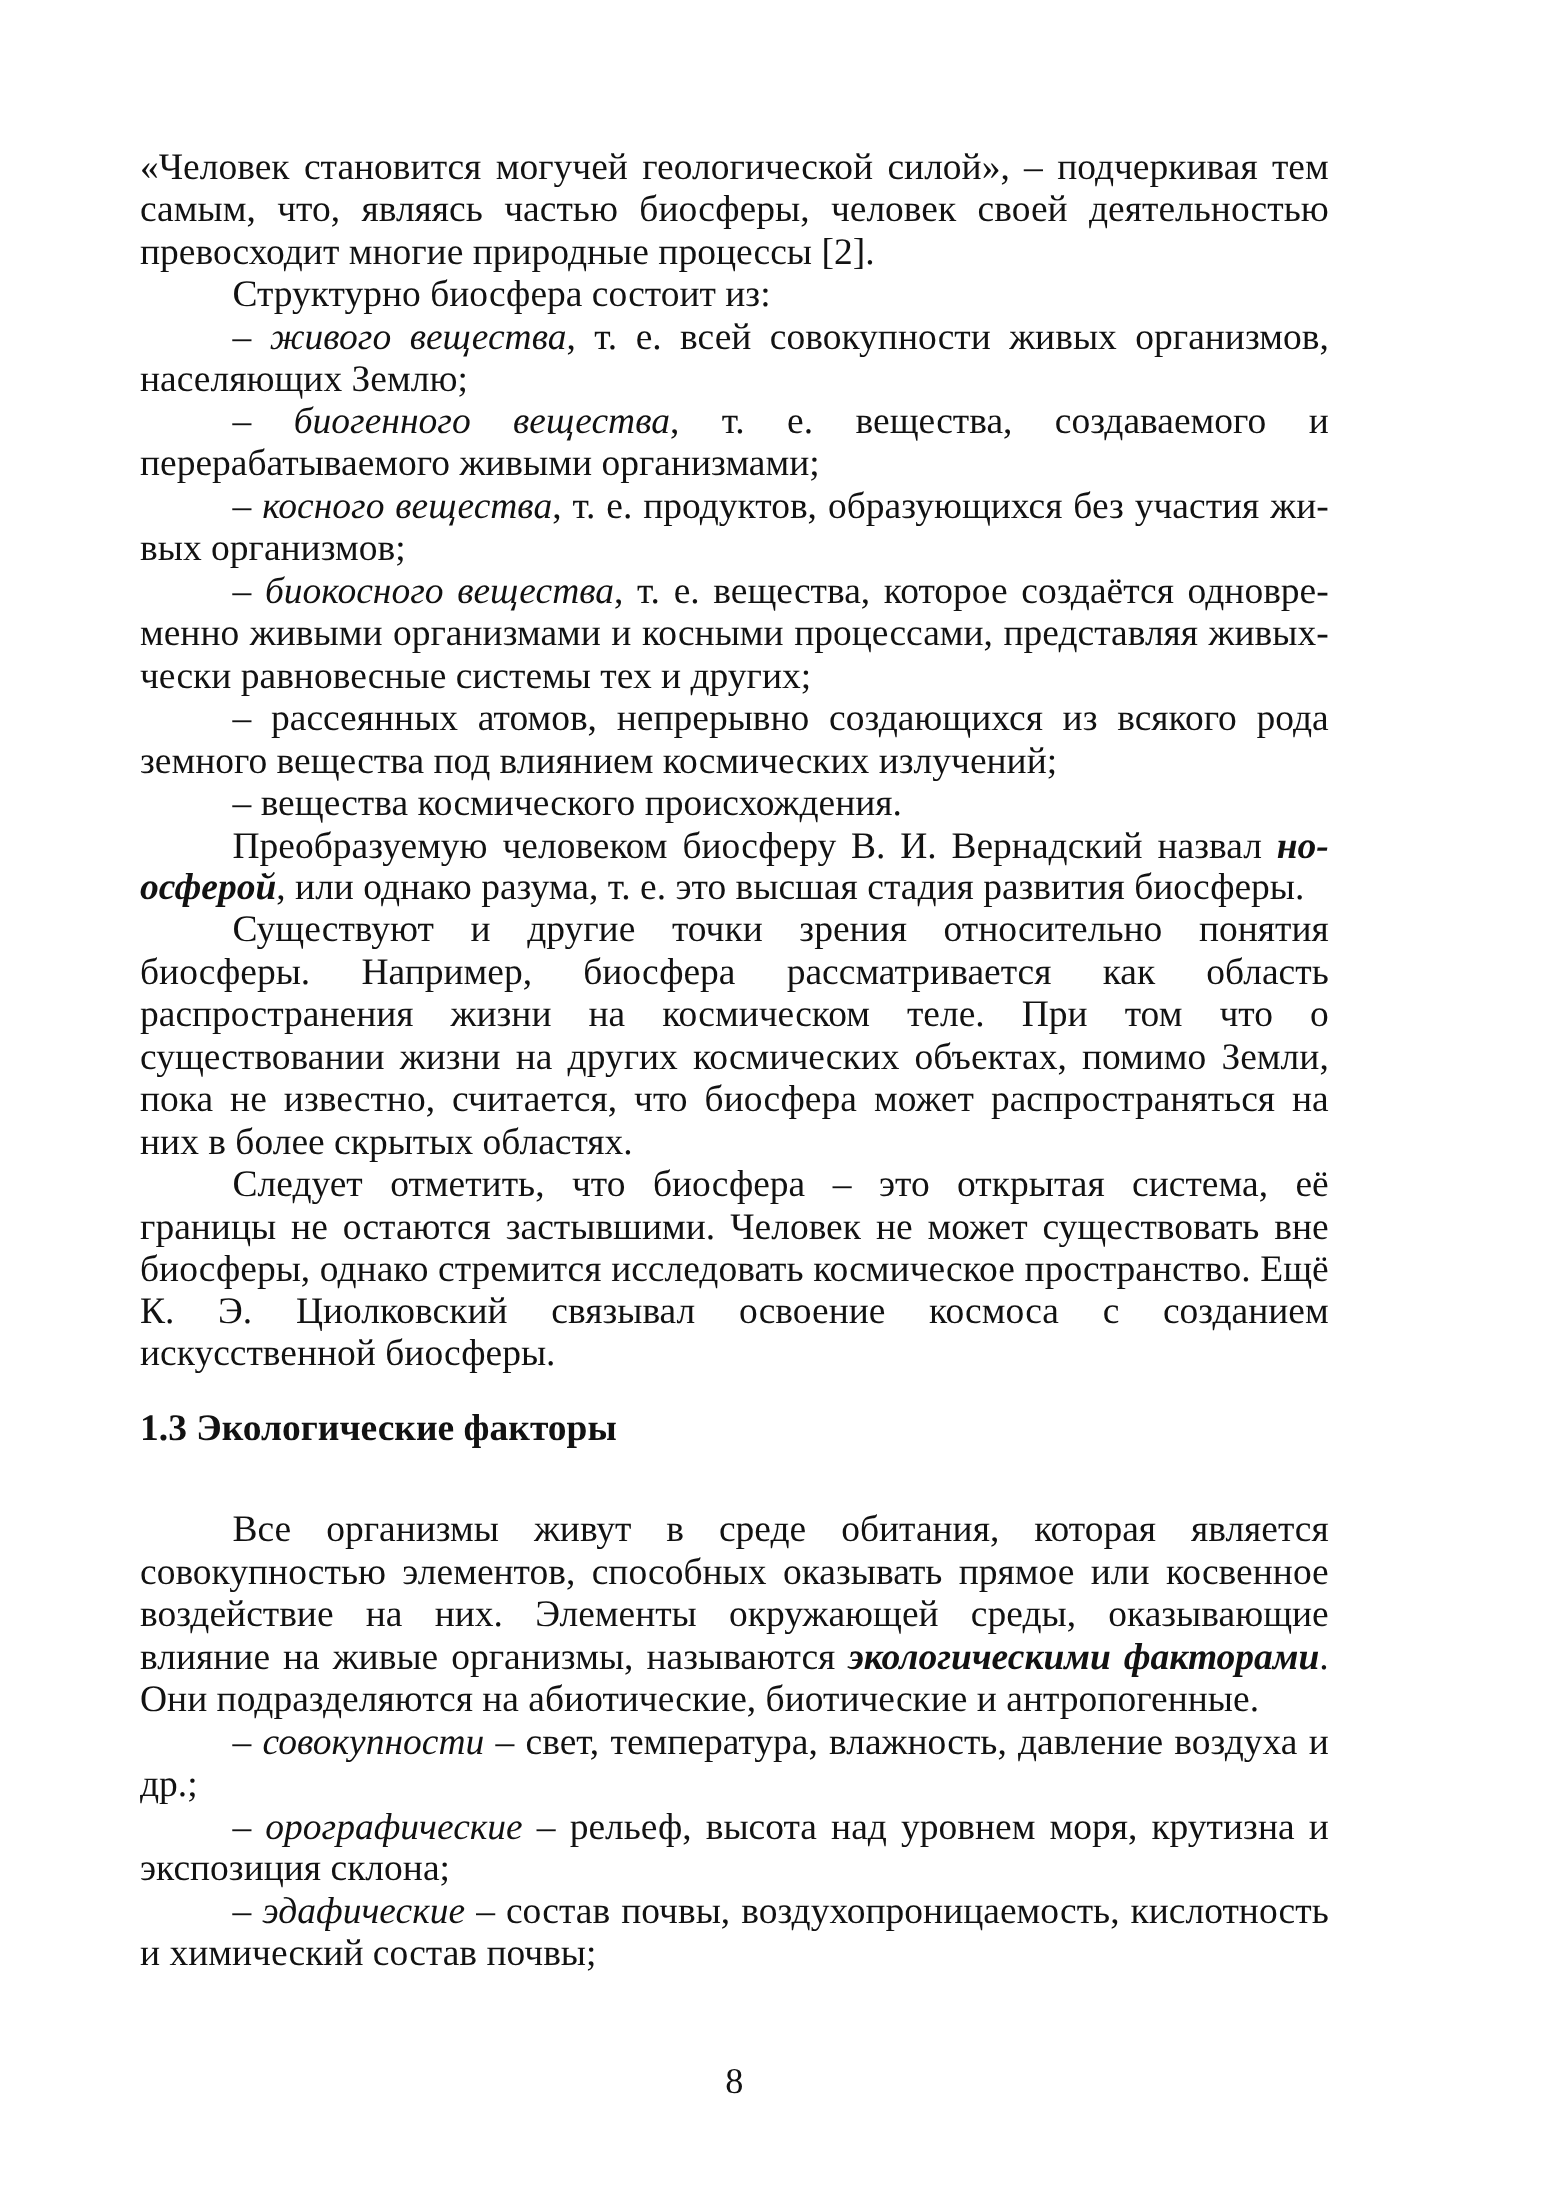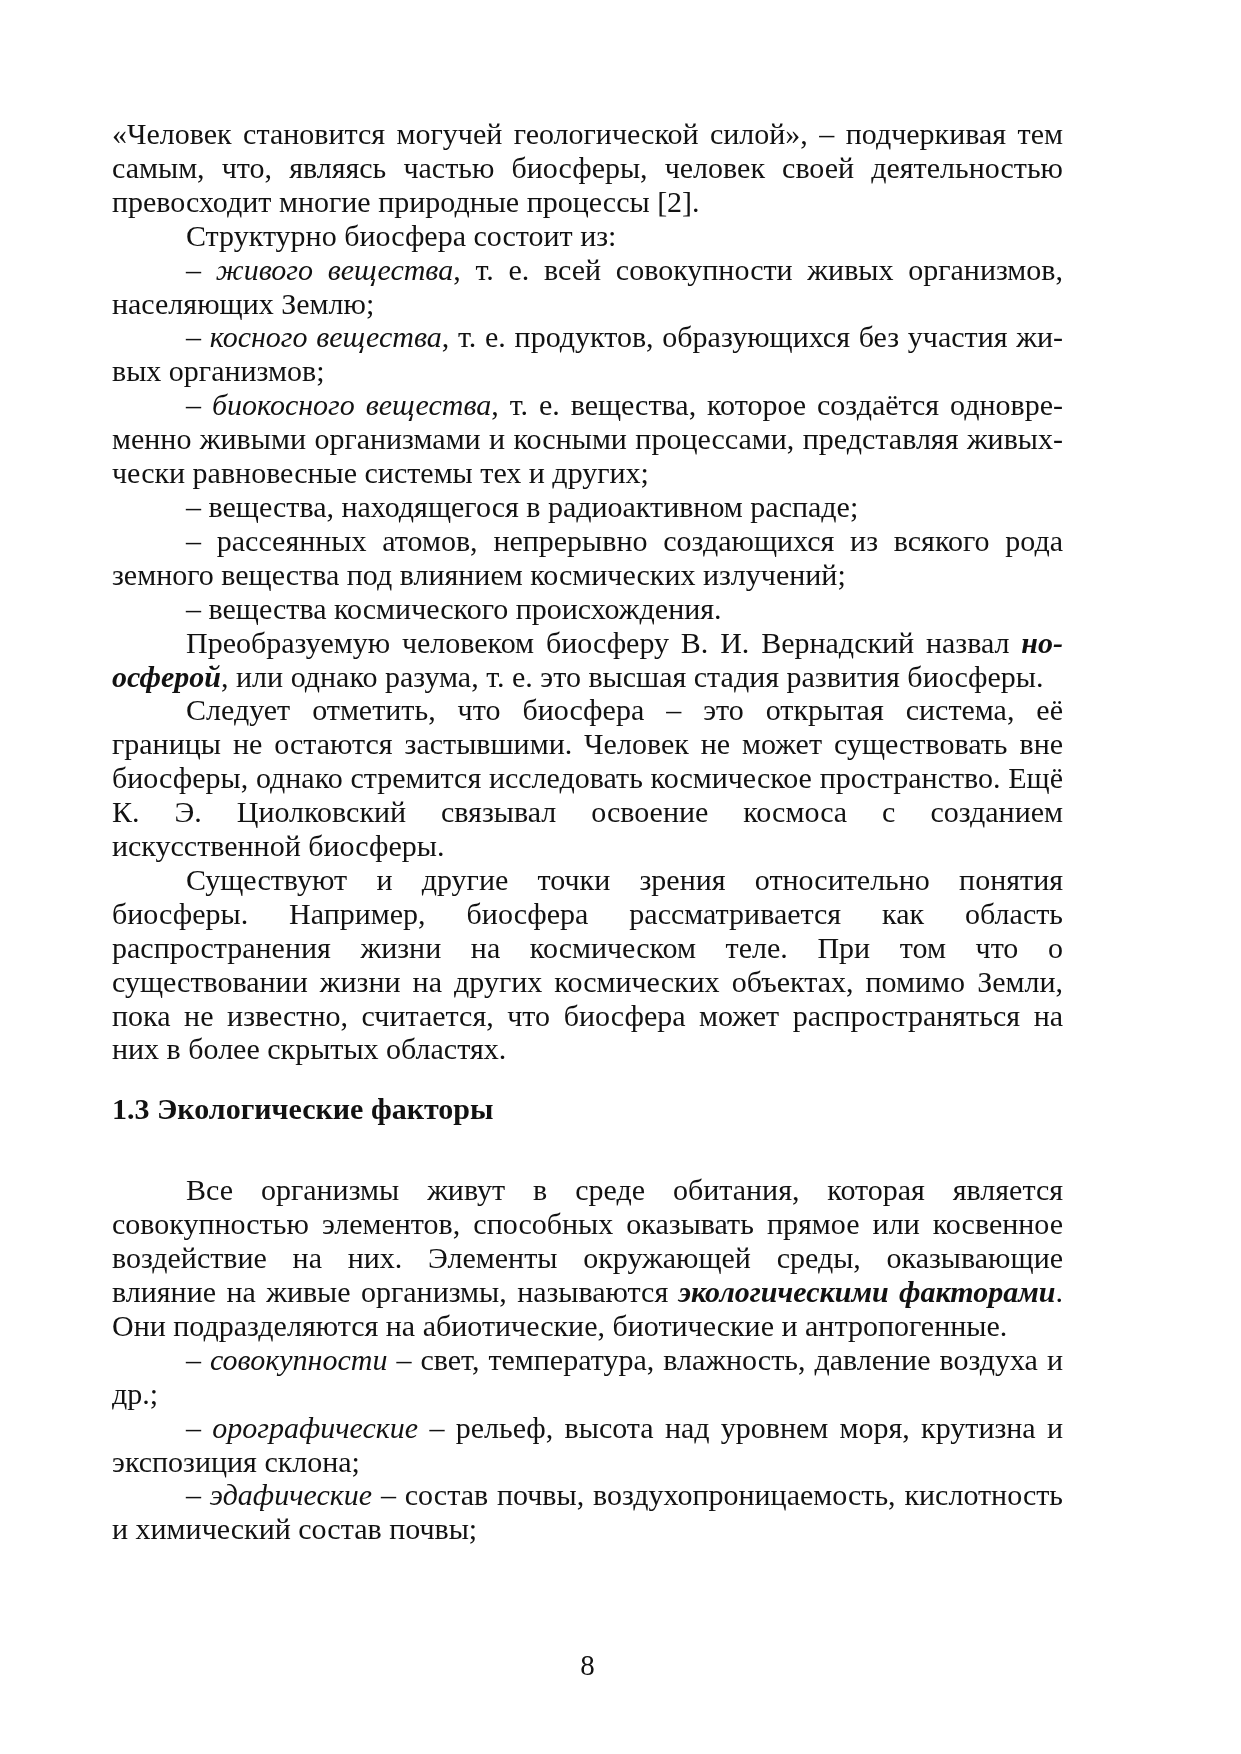--- a/index.html
+++ b/index.html
@@ -55,36 +55,36 @@
 
 <div class="page">
   <div class="body-text">
 
     <p class="p"><span>«Человек становится могучей геологической силой», – подчеркивая тем са­мым, что, являясь частью биосферы, человек своей деятельностью превос­ходит многие природные процессы [2].</span></p>
 
     <p class="p ind"><span>Структурно биосфера состоит из:</span></p>
 
     <p class="p ind"><span>– </span><span class="it">живого вещества</span><span>, т. е. всей совокупности живых организмов, насе­ляющих Землю;</span></p>
 
+    <p class="p ind"><span>– </span><span class="it">биогенного вещества</span><span>, т. е. вещества, создаваемого и перерабатыва­емого живыми организмами;</span></p>
 
     <p class="p ind"><span>– </span><span class="it">косного вещества</span><span>, т. е. продуктов, образующихся без участия жи­вых организмов;</span></p>
 
     <p class="p ind"><span>– </span><span class="it">биокосного вещества</span><span>, т. е. вещества, которое создаётся одновре­менно живыми организмами и косными процессами, представляя живых­чески равновесные системы тех и других;</span></p>
 
-    <p class="p ind"><span>– вещества, находящегося в радиоактивном распаде;</span></p>
 
     <p class="p ind"><span>– рассеянных атомов, непрерывно создающихся из всякого рода зем­ного вещества под влиянием космических излучений;</span></p>
 
     <p class="p ind"><span>– вещества космического происхождения.</span></p>
 
     <p class="p ind"><span>Преобразуемую человеком биосферу В. И. Вернадский назвал </span><span class="bi">но­осферой</span><span>, или однако разума, т. е. это высшая стадия развития биосферы.</span></p>
 
+    <p class="p ind"><span>Существуют и другие точки зрения относительно понятия биосферы. Например, биосфера рассматривается как область распространения жизни на космическом теле. При том что о существовании жизни на других косми­ческих объектах, помимо Земли, пока не известно, считается, что биосфера может распространяться на них в более скрытых областях.</span></p>
+
     <p class="p ind"><span>Следует отметить, что биосфера – это открытая система, её границы не остаются застывшими. Человек не может существовать вне биосферы, однако стремится исследовать космическое пространство. Ещё К. Э. Циол­ковский связывал освоение космоса с созданием искусственной биосферы.</span></p>
-
-    <p class="p ind"><span>Существуют и другие точки зрения относительно понятия биосферы. Например, биосфера рассматривается как область распространения жизни на космическом теле. При том что о существовании жизни на других косми­ческих объектах, помимо Земли, пока не известно, считается, что биосфера может распространяться на них в более скрытых областях.</span></p>
 
     <p class="p section-heading"><span>1.3 Экологические факторы</span></p>
 
     <p class="p ind"><span>Все организмы живут в среде обитания, которая является совокупно­стью элементов, способных оказывать прямое или косвенное воздействие на них. Элементы окружающей среды, оказывающие влияние на живые орга­низмы, называются </span><span class="bi">экологическими факторами</span><span>. Они подразделяются на абиотические, биотические и антропогенные.</span></p>
 
 
     <p class="p ind"><span>– </span><span class="it">совокупности</span><span> – свет, температура, влажность, давление воздуха и др.;</span></p>
 
     <p class="p ind"><span>– </span><span class="it">орографические</span><span> – рельеф, высота над уровнем моря, крутизна и экс­позиция склона;</span></p>
 

